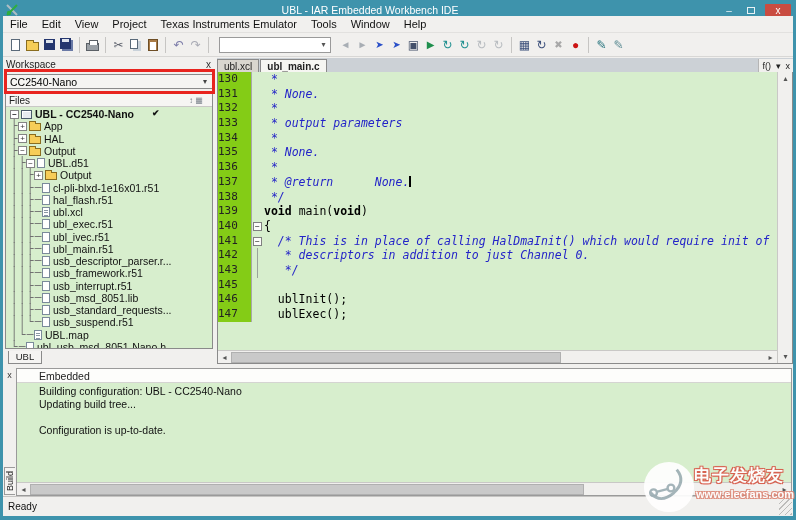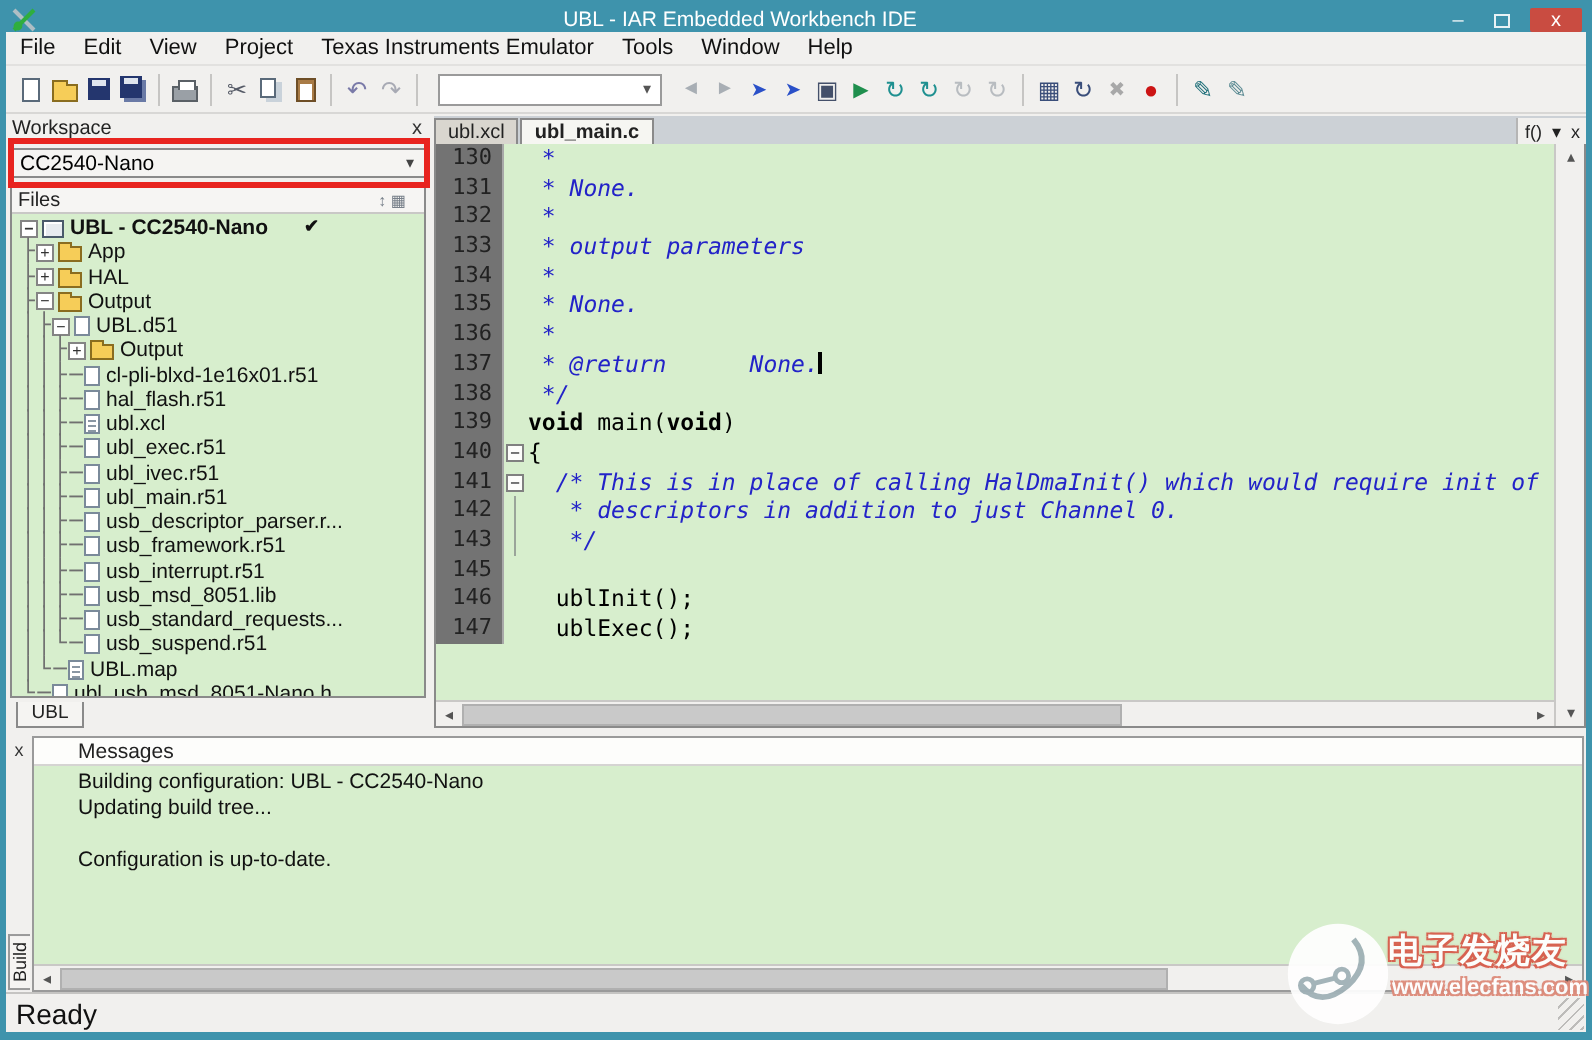--- a/index.html
+++ b/index.html
@@ -99,22 +99,22 @@
   .etab { height:13px; padding:0 6px; font-size:10px; line-height:13px; color:#222;
     background:#d9d6cf; border:1px solid #8a8a8a; border-bottom:none; margin-right:1px; }
   .etab.active { background:#f6f6f2; font-weight:bold; }
   .tab-controls { margin-left:auto; display:flex; align-items:center; height:13px;
     background:#f1f0ee; border-left:1px solid #b5b5b5; padding:0 3px; gap:5px; }
   .tc { font-size:9px; color:#222; }
   .editor-body { flex:1; display:flex; border:1px solid #8a8a8a; border-top:none; min-height:0; }
   .code-col { flex:1; display:flex; flex-direction:column; min-width:0; }
   .code-lines { flex:1; background:#d7eecd; overflow:hidden; }
   .crow { height:14.7px; display:flex; font-family:"DejaVu Sans Mono", monospace; font-size:11.5px; }
-  .g-num { width:34px; flex:none; background:#737373; border-right:1px solid #a8a8a8;
-    text-align:right; padding-right:5px; color:#222; font-size:11px; line-height:14.7px; }
+  .g-num { width:34px; flex:none; background:#84cc16; border-right:1px solid #a8a8a8;
+    text-align:left; padding-right:5px; color:#222; font-size:11px; line-height:14.7px; }
   .g-fold { width:12px; flex:none; position:relative; }
   .fold-box { position:absolute; left:1px; top:3px; width:9px; height:9px; background:#fdfdfb;
     border:1px solid #808080; font-size:8px; line-height:7px; text-align:center; color:#333; }
   .fold-line { position:absolute; left:5px; top:0; bottom:0; width:1px; background:#9aa49a; }
   .g-code { flex:1; white-space:pre; overflow:hidden; line-height:14.7px; color:#000; }
   .c-comment { color:#2323c8; font-style:italic; }
   .c-kw { font-weight:bold; color:#000; }
   .caret { display:inline-block; width:2px; height:11px; background:#000; vertical-align:-1px; }
   .hscroll { height:13px; background:#f1f0ee; border-top:1px solid #c9c8c6; display:flex; align-items:center; }
   .sb-arrow { width:13px; text-align:center; font-size:8px; color:#555; flex:none; }
@@ -135,21 +135,21 @@
     padding:3px 0; }
   .build-content { flex:1; border:1px solid #9a9a9a; background:#fff; display:flex; flex-direction:column;
     margin-right:1px; min-width:0; }
   .msg-header { height:14px; background:#fdfdfb; border-bottom:1px solid #d5d4d2;
     font-size:10.5px; color:#222; padding-left:22px; line-height:14px; }
   .msg-body { flex:1; background:#d7eecd; padding:2px 0 0 22px; overflow:hidden; }
   .msg { font-size:10.5px; line-height:13px; color:#111; white-space:pre; min-height:13px; }
 
   
   .statusbar { height:20px; display:flex; align-items:center; background:#f1f0ee;
-    border-top:1px solid #c5c4c2; font-size:14px; color:#111; }
+    border-top:1px solid #c5c4c2; font-size:10px; color:#111; }
   .status-left { flex:1; padding-left:5px; }
   .scell { height:16px; line-height:16px; padding:0 8px; border-left:1px solid #b9b8b6;
     margin-right:2px; white-space:nowrap; }
   .grip { width:13px; height:16px; background:repeating-linear-gradient(135deg,
     transparent 0 3px, #bdbcba 3px 4px); margin-right:1px; }
 
   
   .watermark { position:absolute; right:2px; bottom:2px; width:152px; height:62px;
     pointer-events:none; z-index:50; opacity:.93; }
   .wm-circle { position:absolute; left:0; top:4px; width:54px; height:54px; }
@@ -549,21 +549,21 @@
     </div>
 
     <div class="splitter"></div>
 
     <div class="build">
       <div class="build-strip">
         <span class="bp-close">x</span>
         <span class="build-tab">Build</span>
       </div>
       <div class="build-content">
-        <div class="msg-header">Messages</div>
+        <div class="msg-header">Embedded</div>
         <div class="msg-body">
             <div class="msg">Building configuration: UBL - CC2540-Nano</div>
             <div class="msg">Updating build tree...</div>
             <div class="msg"> </div>
             <div class="msg">Configuration is up-to-date.</div>
           </div>
         <div class="hscroll">
           <span class="sb-arrow">◂</span>
           <span class="sb-track">
               <span class="sb-thumb" style="left:0;width:74%;"></span>

